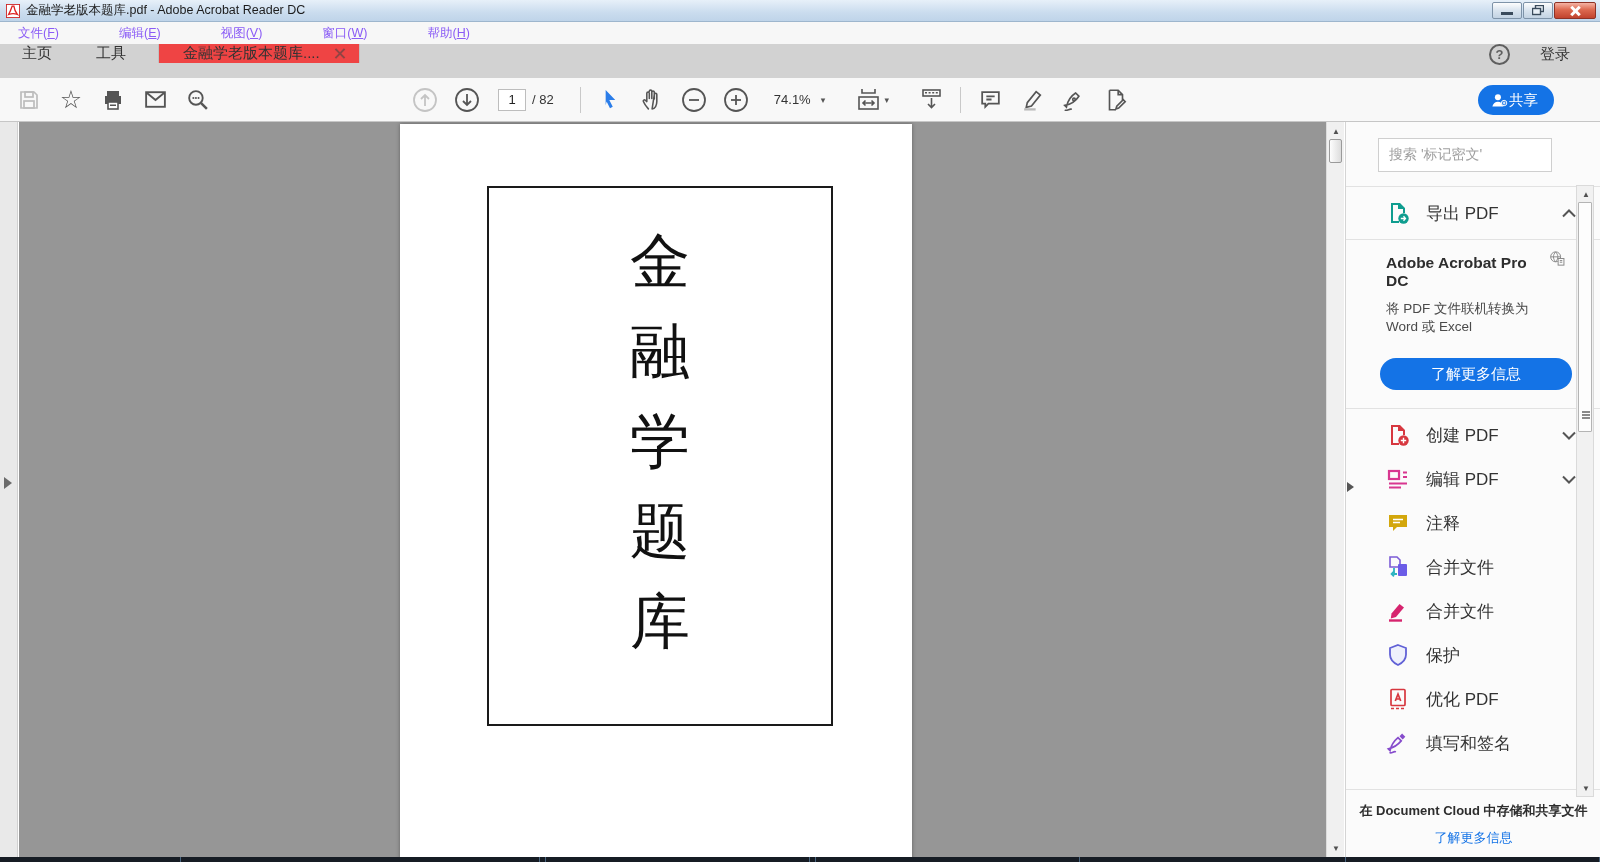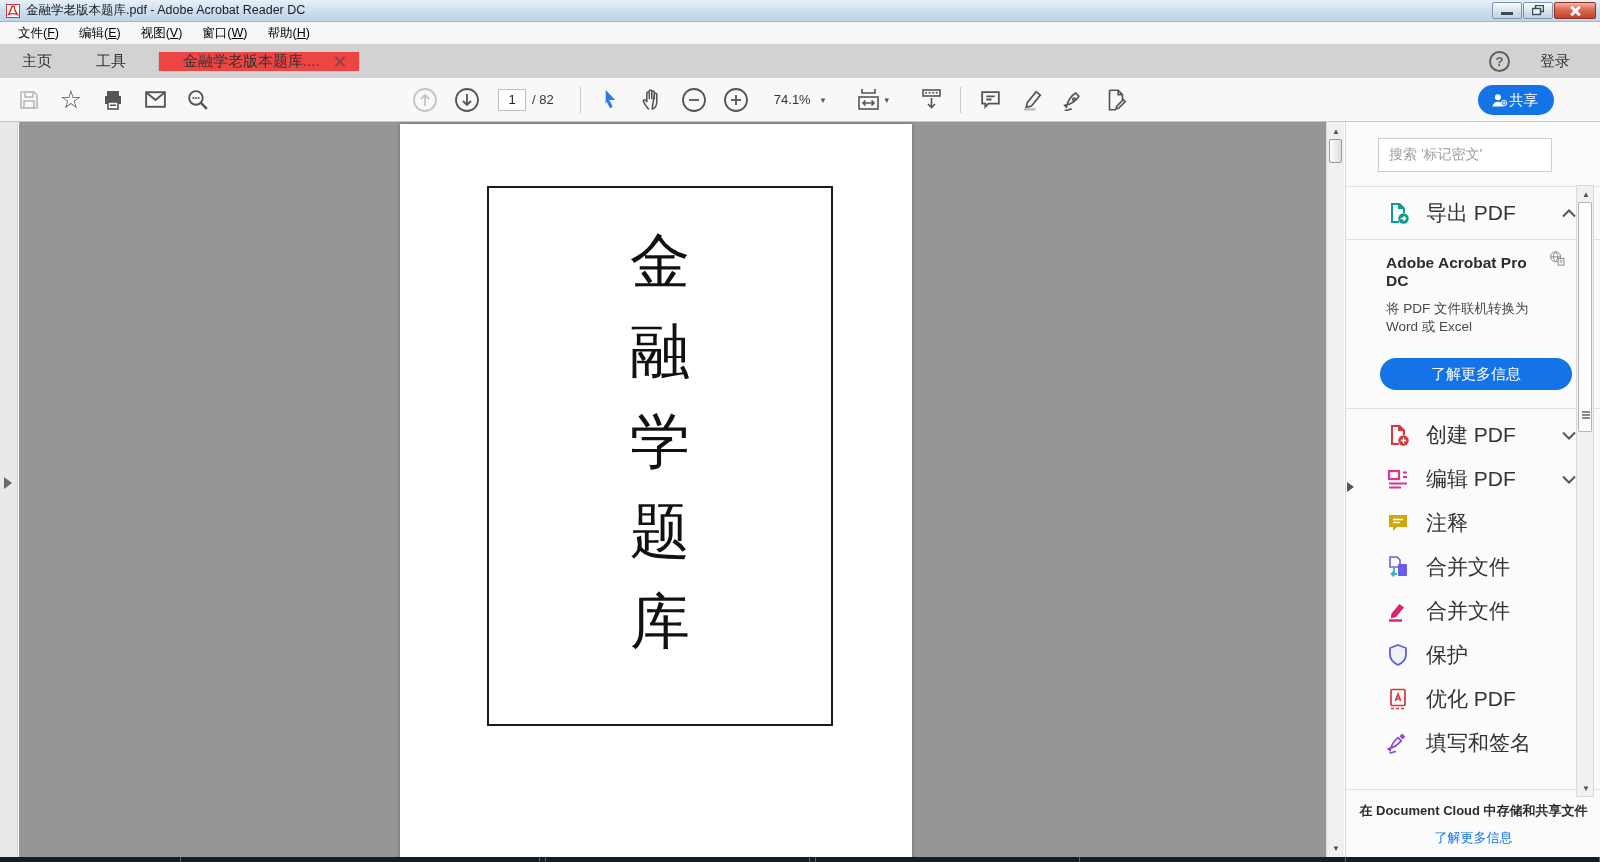--- a/index.html
+++ b/index.html
@@ -15,27 +15,27 @@
   .winbtn { width:30px; height:17px; border:1px solid #7e93a8; border-radius:2px;
     background:linear-gradient(#fdfdfd,#d9e4ef 50%,#c3d3e3); display:flex; align-items:center; justify-content:center; }
   .winbtn.close { width:42px; background:linear-gradient(#f5b3a4,#dd6950 45%,#c1432e); border-color:#8e3226; }
   .glyph-min { width:12px; height:3px; background:#3a4b5c; margin-top:6px; }
   .glyph-x { position:relative; width:12px; height:12px; }
   .glyph-x::before,.glyph-x::after { content:""; position:absolute; left:5px; top:0; width:3px; height:12px; background:#fff; }
   .glyph-x::before { transform:rotate(45deg); } .glyph-x::after { transform:rotate(-45deg); }
 
   
   .menubar { position:absolute; left:0; top:22px; width:1600px; height:22px; background:#f7f7f7;
-    display:flex; align-items:center; padding-left:8px; font-size:12.5px; color:#000000; }
+    display:flex; align-items:center; padding-left:8px; font-size:12.5px; color:#8b5cf6;gap:40px; }
   .menuitem { padding:2px 10px; cursor:default; }
   .menuitem u { text-decoration:underline; }
 
   
   .tabstrip { position:absolute; left:0; top:44px; width:1600px; height:34px; background:#d2d2d2;
-    display:flex; align-items:center; font-size:15px; color:#333; }
+    display:flex; align-items:flex-start; font-size:15px; color:#333; }
   .navtab { display:flex; align-items:center; padding:0 22px; cursor:default; }
   .doctab { display:flex; align-items:center; gap:14px; background:#ef4444; padding:0 14px 0 24px;
     margin-left:10px; min-width:170px; border-left:1px solid #c2c2c2; border-right:1px solid #c2c2c2; }
   .tabclose { position:relative; width:11px; height:11px; opacity:.55; }
   .tabclose::before,.tabclose::after { content:""; position:absolute; left:5px; top:-1px; width:2px; height:13px; background:#444; }
   .tabclose::before { transform:rotate(45deg); } .tabclose::after { transform:rotate(-45deg); }
   .tabstrip-right { margin-left:auto; display:flex; align-items:center; gap:30px; padding-right:30px; }
   .helpcircle { width:21px; height:21px; border:2px solid #5f5f5f; border-radius:50%; color:#5f5f5f;
     font-size:13px; font-weight:bold; display:flex; align-items:center; justify-content:center; }
 
@@ -73,21 +73,21 @@
     font-size:8px; color:#505050; }
   .vscroll-doc .thumb { position:absolute; left:2px; top:17px; width:13px; height:24px;
     background:linear-gradient(90deg,#fdfdfd,#dcdcdc); border:1px solid #9a9a9a; border-radius:2px; }
 
   
   .sidebar { position:absolute; left:1345px; top:0; width:255px; height:735px; background:#fbfbfb; border-left:1px solid #d4d4d4; }
   .sidebar .collapser { position:absolute; left:1px; top:360px; width:0; height:0;
     border-left:7px solid #555; border-top:5px solid transparent; border-bottom:5px solid transparent; }
   .searchbox { margin:16px 48px 14px 32px; height:34px; border:1px solid #cfcfcf; background:#fff;
     display:flex; align-items:center; padding:0 10px; font-size:14px; color:#a0a0a0; }
-  .toolrow { display:flex; align-items:center; height:44px; padding:0 24px 0 40px; font-size:21px; color:#333; }
+  .toolrow { display:flex; align-items:center; height:44px; padding:0 24px 0 40px; font-size:17px; color:#333; }
   .toolrow .ticon { width:24px; height:24px; margin-right:16px; flex:0 0 auto; }
   .toolrow .chev { margin-left:auto; }
   .hairline { height:1px; background:#e2e2e2; margin:4px 0; }
   .promo { padding:10px 34px 0 40px; }
   .promo-head { display:flex; align-items:flex-start; }
   .promo-title { font-size:15.5px; font-weight:bold; color:#2d2d2d; }
   .promo-head .picon { margin-left:auto; margin-top:-4px; }
   .promo-desc { font-size:13.5px; color:#4a4a4a; line-height:1.35; margin-top:10px; width:178px; }
   .promo-btn { margin:22px 0 18px -6px; width:192px; height:32px; border-radius:16px; background:#1473e6; border:none;
     color:#fff; font-size:15px; display:flex; align-items:center; justify-content:center; }

